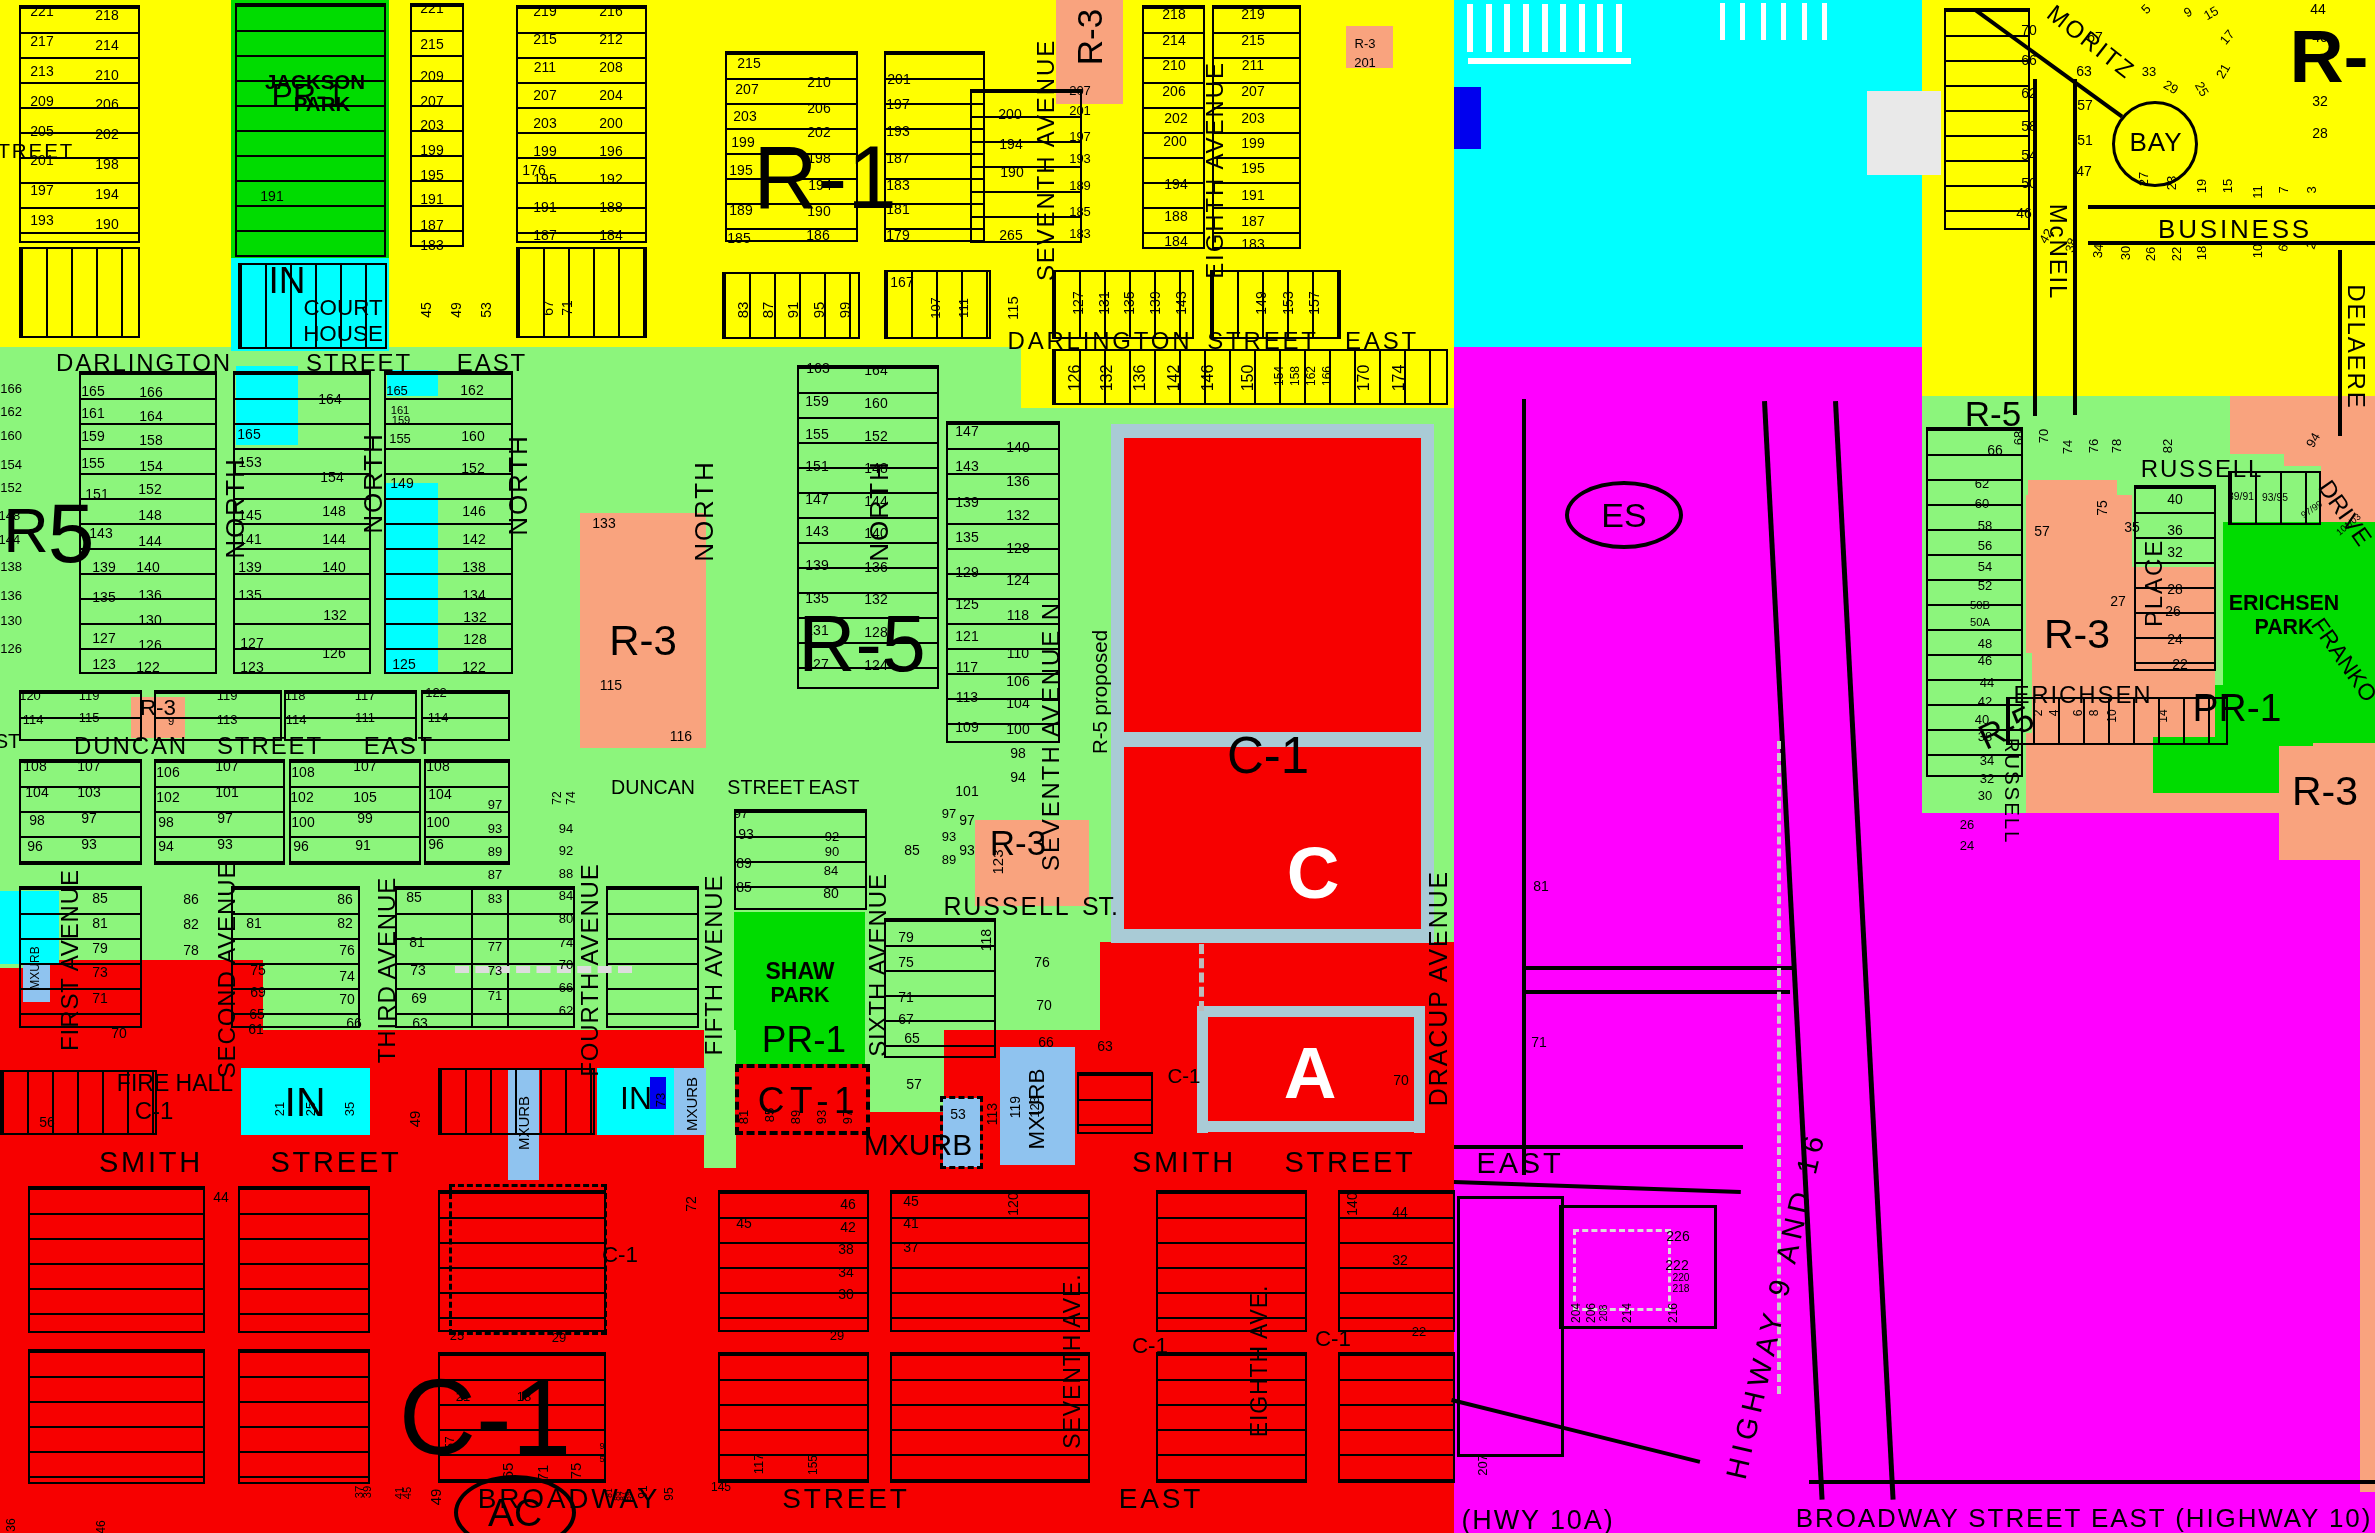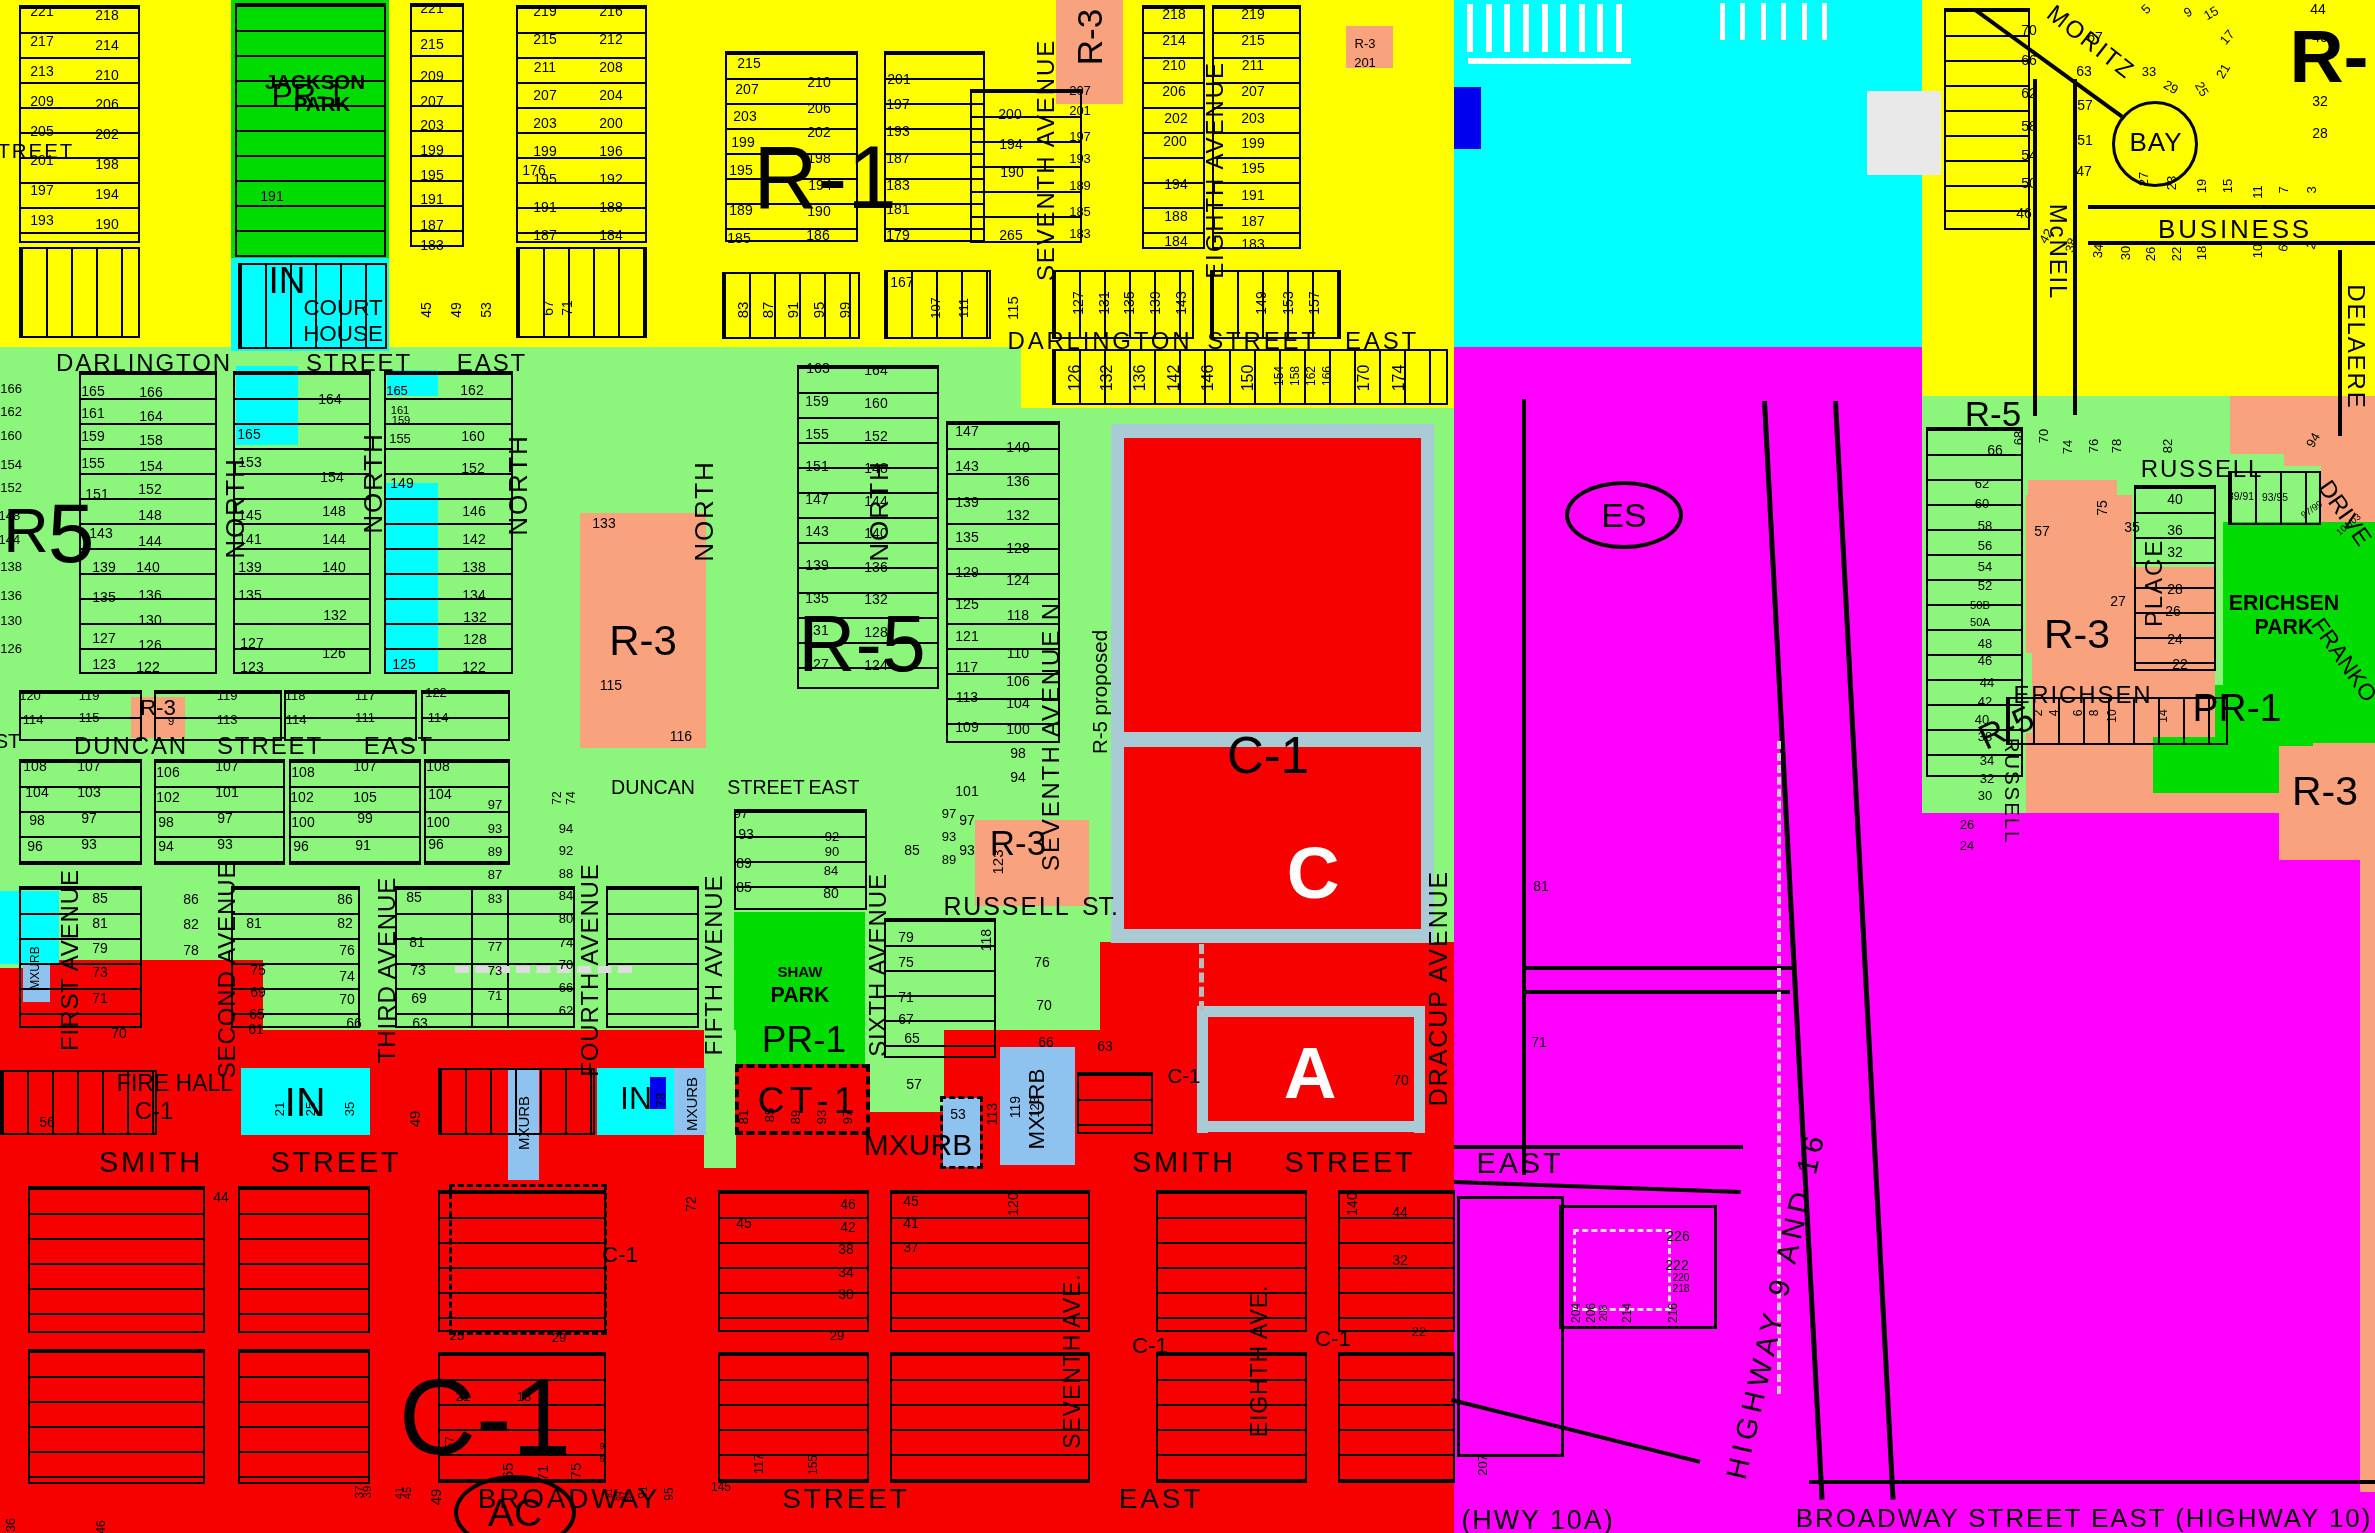--- a/index.html
+++ b/index.html
@@ -691,21 +691,21 @@
     <div class="lbl" style="left: 566px; top: 987px; font-size: 13px; color: rgb(0, 0, 0); font-weight: 400; letter-spacing: 0px; transform: translate(-50%, -50%) rotate(0deg);">66</div>
     <div class="lbl" style="left: 566px; top: 1010px; font-size: 13px; color: rgb(0, 0, 0); font-weight: 400; letter-spacing: 0px; transform: translate(-50%, -50%) rotate(0deg);">62</div>
     <div class="lbl" style="left: 741px; top: 813px; font-size: 13px; color: rgb(0, 0, 0); font-weight: 400; letter-spacing: 0px; transform: translate(-50%, -50%) rotate(0deg);">97</div>
     <div class="lbl" style="left: 746px; top: 834px; font-size: 14px; color: rgb(0, 0, 0); font-weight: 400; letter-spacing: 0px; transform: translate(-50%, -50%) rotate(0deg);">93</div>
     <div class="lbl" style="left: 744px; top: 863px; font-size: 14px; color: rgb(0, 0, 0); font-weight: 400; letter-spacing: 0px; transform: translate(-50%, -50%) rotate(0deg);">89</div>
     <div class="lbl" style="left: 744px; top: 887px; font-size: 14px; color: rgb(0, 0, 0); font-weight: 400; letter-spacing: 0px; transform: translate(-50%, -50%) rotate(0deg);">85</div>
     <div class="lbl" style="left: 832px; top: 836px; font-size: 13px; color: rgb(0, 0, 0); font-weight: 400; letter-spacing: 0px; transform: translate(-50%, -50%) rotate(0deg);">92</div>
     <div class="lbl" style="left: 832px; top: 851px; font-size: 13px; color: rgb(0, 0, 0); font-weight: 400; letter-spacing: 0px; transform: translate(-50%, -50%) rotate(0deg);">90</div>
     <div class="lbl" style="left: 831px; top: 870px; font-size: 13px; color: rgb(0, 0, 0); font-weight: 400; letter-spacing: 0px; transform: translate(-50%, -50%) rotate(0deg);">84</div>
     <div class="lbl" style="left: 831px; top: 893px; font-size: 14px; color: rgb(0, 0, 0); font-weight: 400; letter-spacing: 0px; transform: translate(-50%, -50%) rotate(0deg);">80</div>
-    <div class="lbl" style="left: 800px; top: 971px; font-size: 15px; color: rgb(0, 0, 0); font-weight: 600; letter-spacing: 0px; transform: translate(-50%, -50%) rotate(0deg);">SHAW</div>
+    <div class="lbl" style="left: 800px; top: 971px; font-size: 23px; color: rgb(0, 0, 0); font-weight: 600; letter-spacing: 0px; transform: translate(-50%, -50%) rotate(0deg);">SHAW</div>
     <div class="lbl" style="left: 800px; top: 996px; font-size: 21.4px; color: rgb(0, 0, 0); font-weight: 600; letter-spacing: 0px; transform: translate(-50%, -50%) rotate(0deg);">PARK</div>
     <div class="lbl" style="left: 804px; top: 1039px; font-size: 37px; color: rgb(0, 0, 0); font-weight: 400; letter-spacing: 0px; transform: translate(-50%, -50%) rotate(0deg);">PR-1</div>
     <div class="lbl" style="left: 912px; top: 850px; font-size: 14px; color: rgb(0, 0, 0); font-weight: 400; letter-spacing: 0px; transform: translate(-50%, -50%) rotate(0deg);">85</div>
     <div class="lbl" style="left: 906px; top: 937px; font-size: 14px; color: rgb(0, 0, 0); font-weight: 400; letter-spacing: 0px; transform: translate(-50%, -50%) rotate(0deg);">79</div>
     <div class="lbl" style="left: 906px; top: 962px; font-size: 14px; color: rgb(0, 0, 0); font-weight: 400; letter-spacing: 0px; transform: translate(-50%, -50%) rotate(0deg);">75</div>
     <div class="lbl" style="left: 906px; top: 997px; font-size: 14px; color: rgb(0, 0, 0); font-weight: 400; letter-spacing: 0px; transform: translate(-50%, -50%) rotate(0deg);">71</div>
     <div class="lbl" style="left: 906px; top: 1019px; font-size: 14px; color: rgb(0, 0, 0); font-weight: 400; letter-spacing: 0px; transform: translate(-50%, -50%) rotate(0deg);">67</div>
     <div class="lbl" style="left: 912px; top: 1038px; font-size: 14px; color: rgb(0, 0, 0); font-weight: 400; letter-spacing: 0px; transform: translate(-50%, -50%) rotate(0deg);">65</div>
     <div class="lbl" style="left: 914px; top: 1084px; font-size: 14px; color: rgb(0, 0, 0); font-weight: 400; letter-spacing: 0px; transform: translate(-50%, -50%) rotate(0deg);">57</div>
     <div class="lbl" style="left: 958px; top: 1114px; font-size: 14px; color: rgb(0, 0, 0); font-weight: 400; letter-spacing: 0px; transform: translate(-50%, -50%) rotate(0deg);">53</div>

